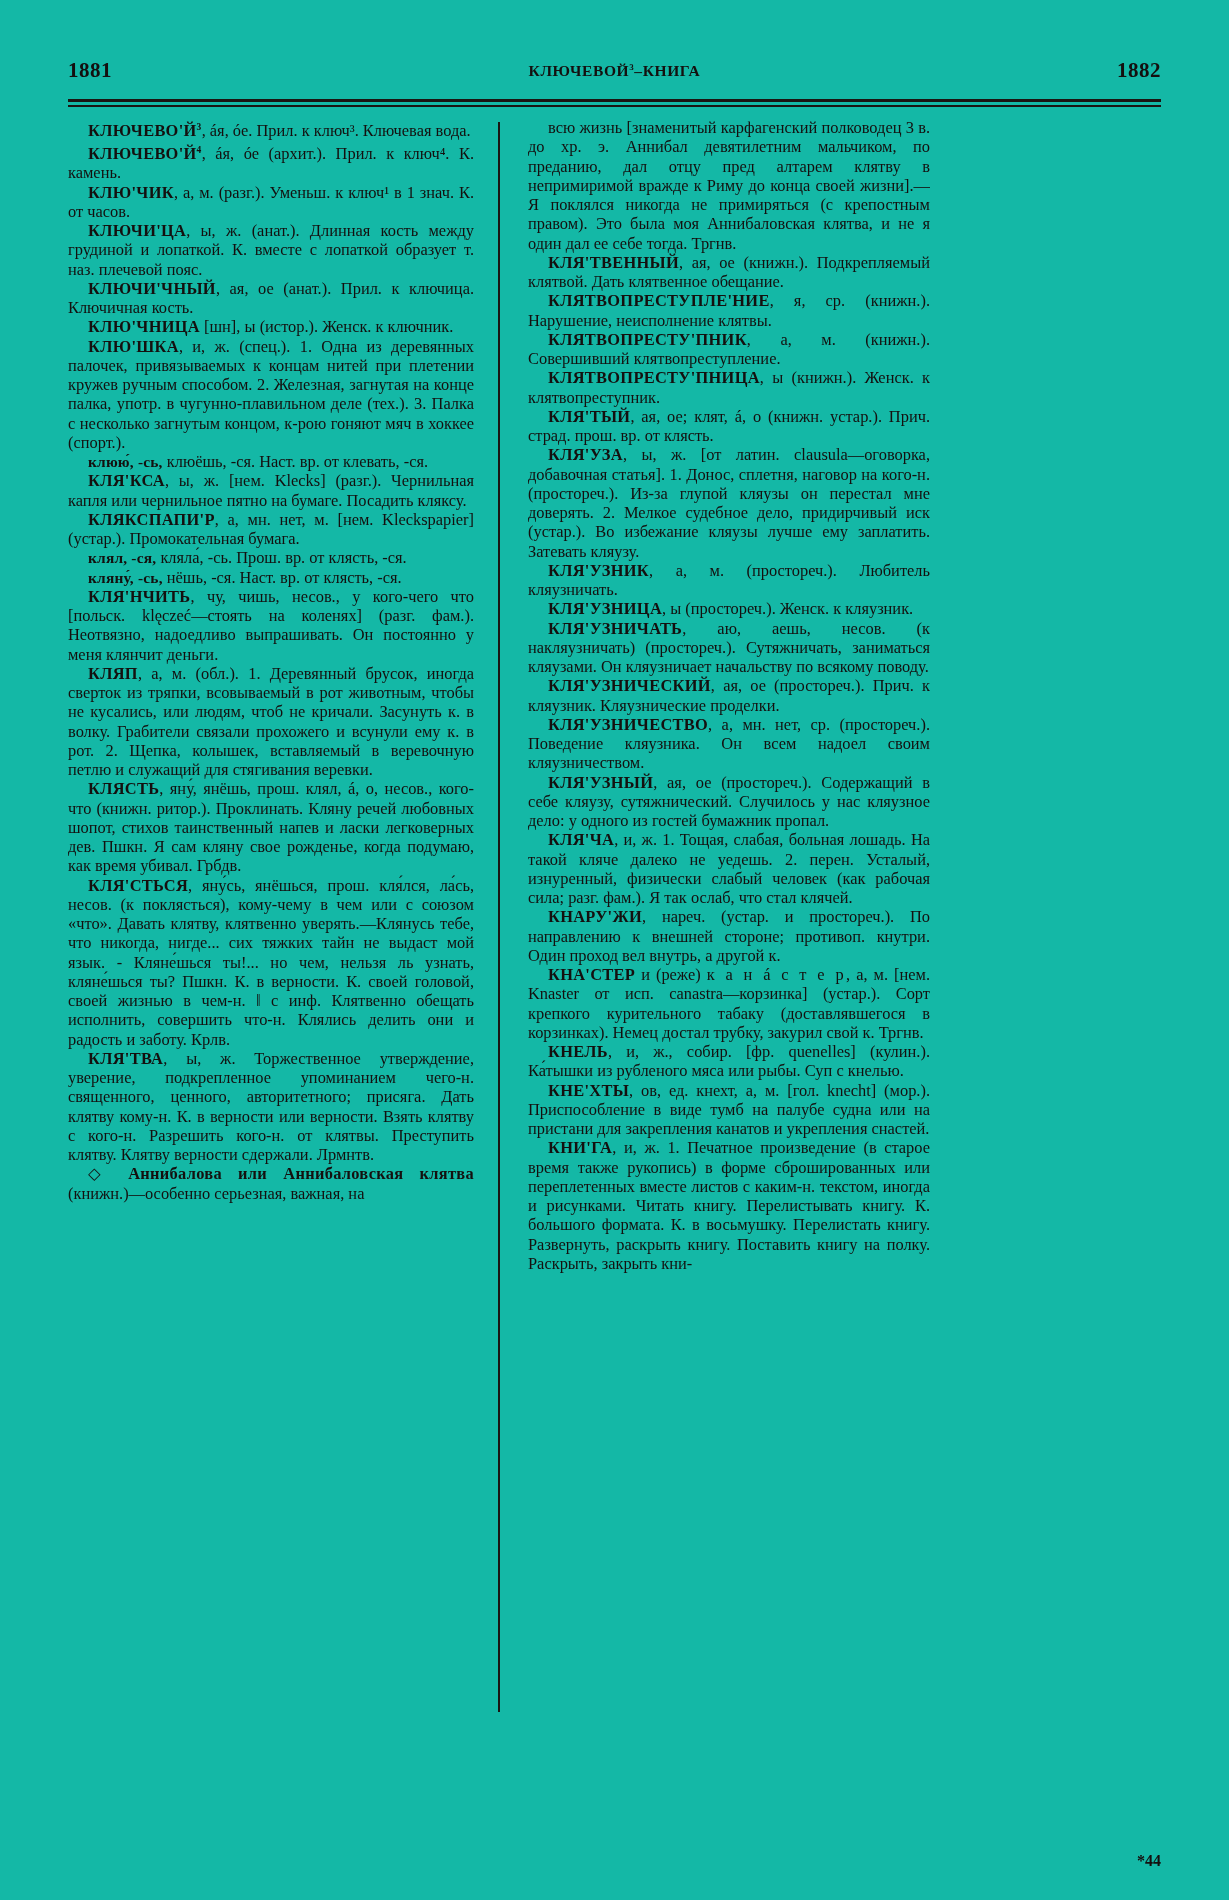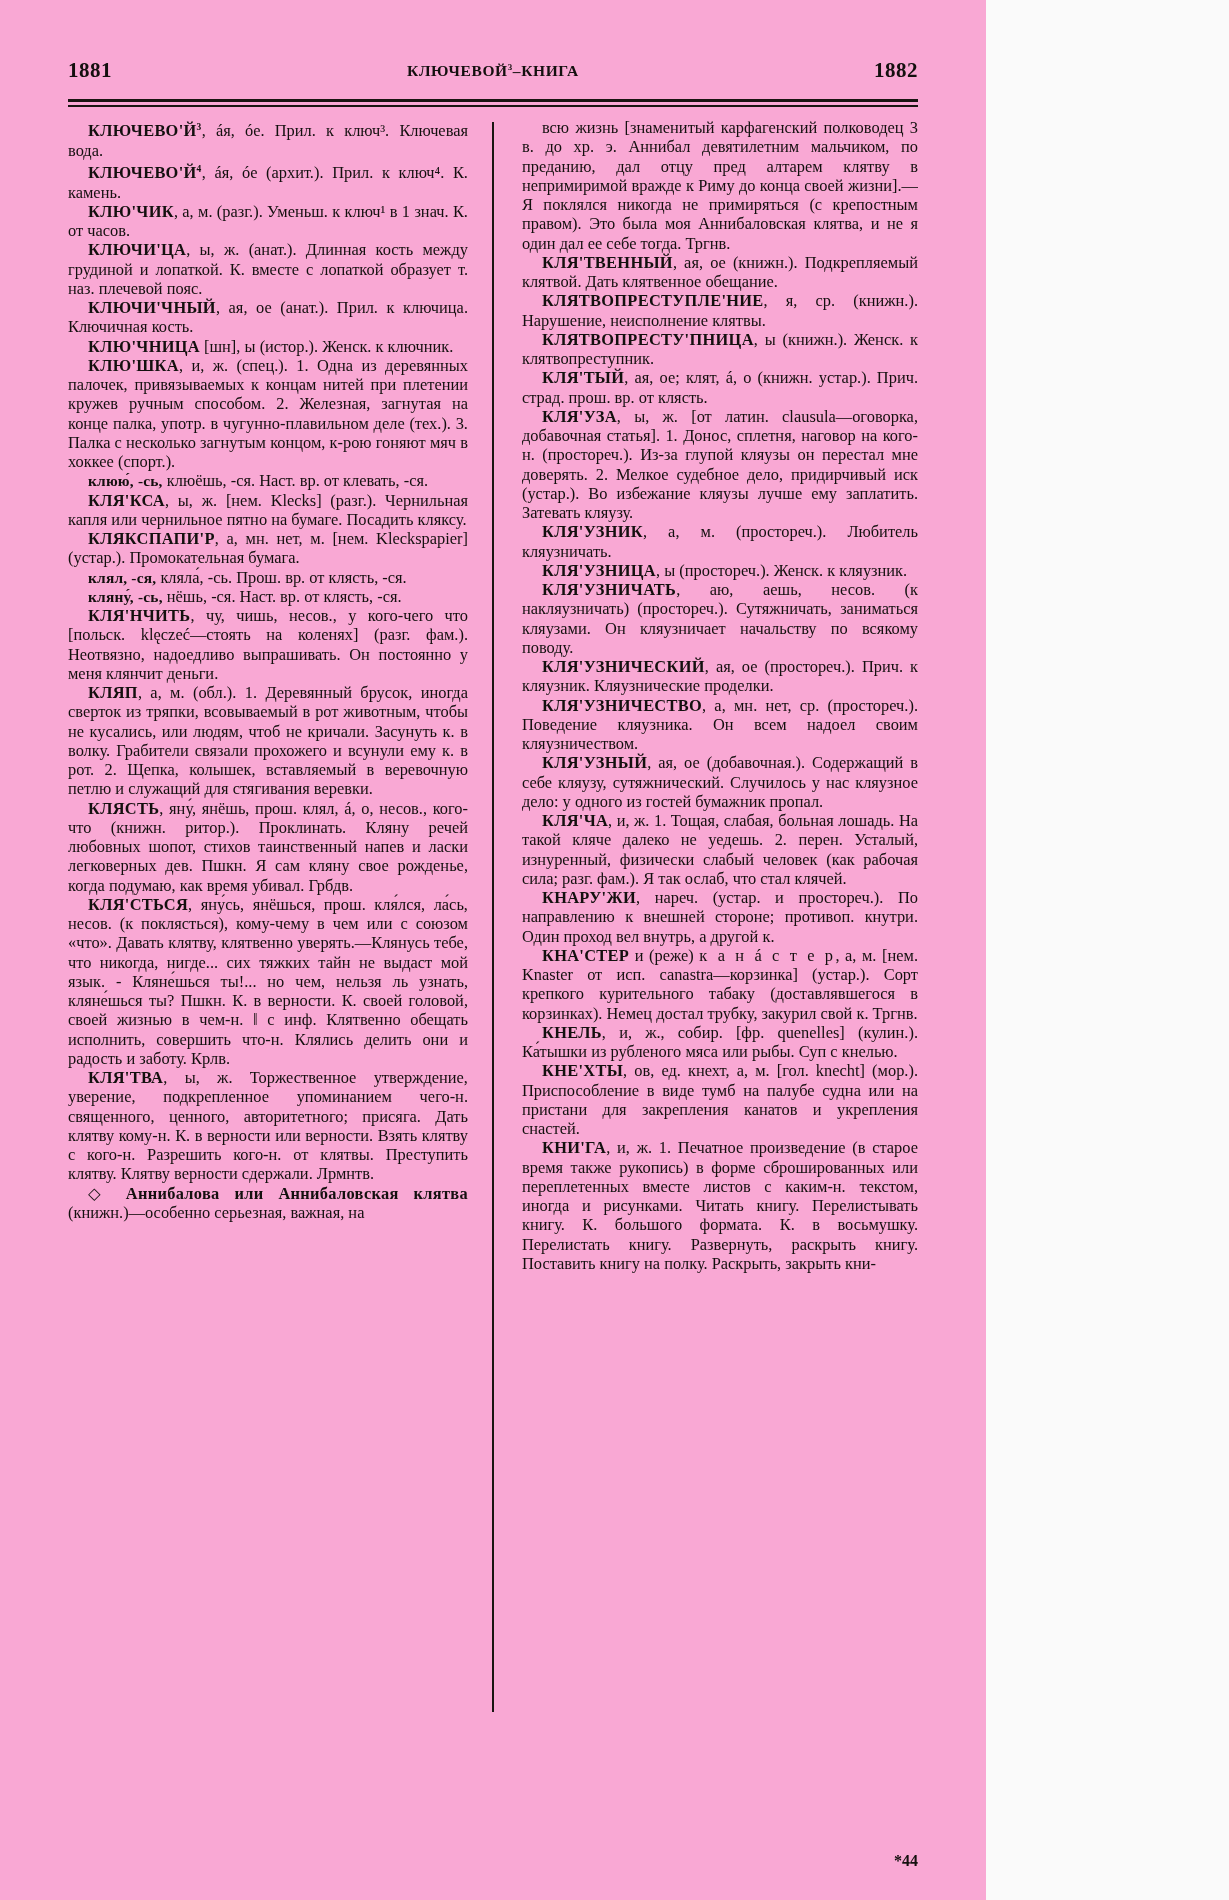--- a/index.html
+++ b/index.html
@@ -5,22 +5,22 @@
 <style>
   html,body{margin:0;padding:0;background:#fafafa;}
   body{
     width:1229px;height:1900px;
     font-family:"Liberation Serif","DejaVu Serif",serif;
     color:#14100f;
     -webkit-font-smoothing:none;
   }
   .page{
     position:relative;
-    width:986px;height:1900px;
-    background:#f9a8d4;
+    width:1229px;height:1900px;
+    background:#14b8a6;
     box-sizing:border-box;
     padding:0;
   }
 
   
   .runhead{
     position:absolute;left:0;right:0;top:58px;height:34px;
   }
   .folio{
     position:absolute;top:0;
@@ -117,29 +117,30 @@
         <p class="entry"><span class="hw">КЛЯСТЬ</span><span>, яну́, янёшь, прош. клял, á, о, несов., кого-что (книжн. ритор.). Проклинать. Кляну речей любовных шопот, стихов таинственный напев и ласки легковерных дев. Пшкн. Я сам кляну свое рожденье, когда подумаю, как время убивал. Грбдв.</span></p>
         <p class="entry"><span class="hw">КЛЯ'СТЬСЯ</span><span>, яну́сь, янёшься, прош. кля́лся, ла́сь, несов. (к поклясться), кому-чему в чем или с союзом «что». Давать клятву, клятвенно уверять.—Клянусь тебе, что никогда, нигде... сих тяжких тайн не выдаст мой язык. - Кляне́шься ты!... но чем, нельзя ль узнать, кляне́шься ты? Пшкн. К. в верности. К. своей головой, своей жизнью в чем-н. ‖ с инф. Клятвенно обещать исполнить, совершить что-н. Клялись делить они и радость и заботу. Крлв.</span></p>
         <p class="entry"><span class="hw">КЛЯ'ТВА</span><span>, ы, ж. Торжественное утверждение, уверение, подкрепленное упоминанием чего-н. священного, ценного, авторитетного; присяга. Дать клятву кому-н. К. в верности или верности. Взять клятву с кого-н. Разрешить кого-н. от клятвы. Преступить клятву. Клятву верности сдержали. Лрмнтв.</span></p>
         <p class="entry"><span class="dia">◇ </span><span class="hw">Аннибалова или Аннибаловская клятва</span><span> (книжн.)—особенно серьезная, важная, на</span></p>
       </div>
     <div class="gutter"></div>
     <div class="col right" id="col-right">
         <p class="entry"><span>всю жизнь [знаменитый карфагенский полководец 3 в. до хр. э. Аннибал девятилетним мальчиком, по преданию, дал отцу пред алтарем клятву в непримиримой вражде к Риму до конца своей жизни].—Я поклялся никогда не примиряться (с крепостным правом). Это была моя Аннибаловская клятва, и не я один дал ее себе тогда. Тргнв.</span></p>
         <p class="entry"><span class="hw">КЛЯ'ТВЕННЫЙ</span><span>, ая, ое (книжн.). Подкрепляемый клятвой. Дать клятвенное обещание.</span></p>
         <p class="entry"><span class="hw">КЛЯТВОПРЕСТУПЛЕ'НИЕ</span><span>, я, ср. (книжн.). Нарушение, неисполнение клятвы.</span></p>
+        <p class="entry"><span class="hw">КЛЯТВОПРЕСТУ'ПНИК</span><span>, а, м. (книжн.). Совершивший клятвопреступление.</span></p>
         <p class="entry"><span class="hw">КЛЯТВОПРЕСТУ'ПНИЦА</span><span>, ы (книжн.). Женск. к клятвопреступник.</span></p>
         <p class="entry"><span class="hw">КЛЯ'ТЫЙ</span><span>, ая, ое; клят, á, о (книжн. устар.). Прич. страд. прош. вр. от клясть.</span></p>
         <p class="entry"><span class="hw">КЛЯ'УЗА</span><span>, ы, ж. [от латин. clausula—оговорка, добавочная статья]. 1. Донос, сплетня, наговор на кого-н. (простореч.). Из-за глупой кляузы он перестал мне доверять. 2. Мелкое судебное дело, придирчивый иск (устар.). Во избежание кляузы лучше ему заплатить. Затевать кляузу.</span></p>
         <p class="entry"><span class="hw">КЛЯ'УЗНИК</span><span>, а, м. (простореч.). Любитель кляузничать.</span></p>
         <p class="entry"><span class="hw">КЛЯ'УЗНИЦА</span><span>, ы (простореч.). Женск. к кляузник.</span></p>
         <p class="entry"><span class="hw">КЛЯ'УЗНИЧАТЬ</span><span>, аю, аешь, несов. (к накляузничать) (простореч.). Сутяжничать, заниматься кляузами. Он кляузничает начальству по всякому поводу.</span></p>
         <p class="entry"><span class="hw">КЛЯ'УЗНИЧЕСКИЙ</span><span>, ая, ое (простореч.). Прич. к кляузник. Кляузнические проделки.</span></p>
         <p class="entry"><span class="hw">КЛЯ'УЗНИЧЕСТВО</span><span>, а, мн. нет, ср. (простореч.). Поведение кляузника. Он всем надоел своим кляузничеством.</span></p>
-        <p class="entry"><span class="hw">КЛЯ'УЗНЫЙ</span><span>, ая, ое (добавочная.). Содержащий в себе кляузу, сутяжнический. Случилось у нас кляузное дело: у одного из гостей бумажник пропал.</span></p>
+        <p class="entry"><span class="hw">КЛЯ'УЗНЫЙ</span><span>, ая, ое (простореч.). Содержащий в себе кляузу, сутяжнический. Случилось у нас кляузное дело: у одного из гостей бумажник пропал.</span></p>
         <p class="entry"><span class="hw">КЛЯ'ЧА</span><span>, и, ж. 1. Тощая, слабая, больная лошадь. На такой кляче далеко не уедешь. 2. перен. Усталый, изнуренный, физически слабый человек (как рабочая сила; разг. фам.). Я так ослаб, что стал клячей.</span></p>
         <p class="entry"><span class="hw">КНАРУ'ЖИ</span><span>, нареч. (устар. и простореч.). По направлению к внешней стороне; противоп. кнутри. Один проход вел внутрь, а другой к.</span></p>
         <p class="entry"><span class="hw">КНА'СТЕР</span><span> и (реже) </span><span class="spaced">к а н á с т е р</span><span>, а, м. [нем. Knaster от исп. canastra—корзинка] (устар.). Сорт крепкого курительного табаку (доставлявшегося в корзинках). Немец достал трубку, закурил свой к. Тргнв.</span></p>
         <p class="entry"><span class="hw">КНЕЛЬ</span><span>, и, ж., собир. [фр. quenelles] (кулин.). Ка́тышки из рубленого мяса или рыбы. Суп с кнелью.</span></p>
         <p class="entry"><span class="hw">КНЕ'ХТЫ</span><span>, ов, ед. кнехт, а, м. [гол. knecht] (мор.). Приспособление в виде тумб на палубе судна или на пристани для закрепления канатов и укрепления снастей.</span></p>
         <p class="entry"><span class="hw">КНИ'ГА</span><span>, и, ж. 1. Печатное произведение (в старое время также рукопись) в форме сброшированных или переплетенных вместе листов с каким-н. текстом, иногда и рисунками. Читать книгу. Перелистывать книгу. К. большого формата. К. в восьмушку. Перелистать книгу. Развернуть, раскрыть книгу. Поставить книгу на полку. Раскрыть, закрыть кни-</span></p>
       </div>
   </div>
 
   <div class="footmark">*44</div>

